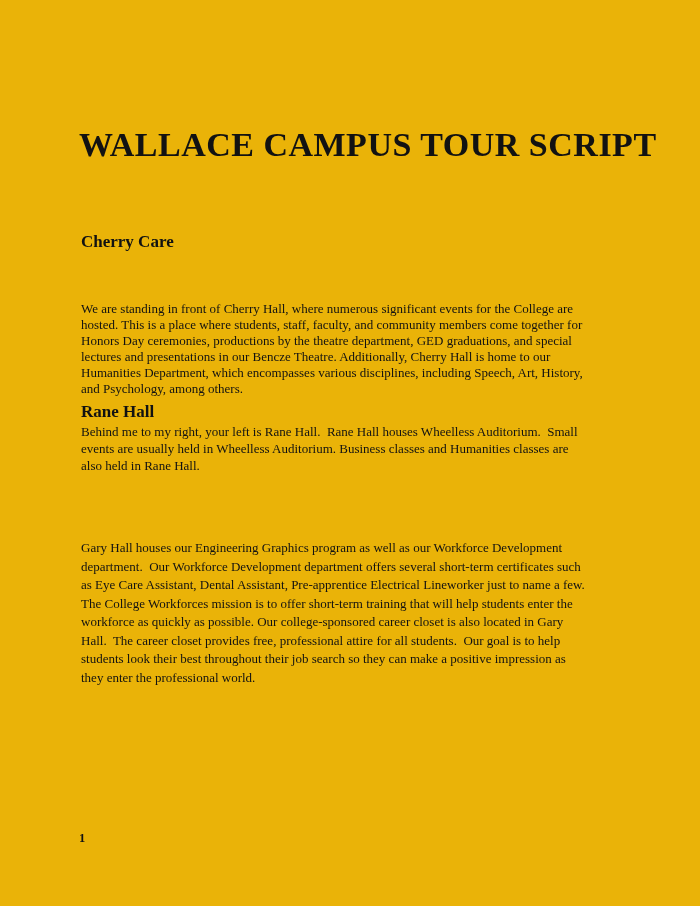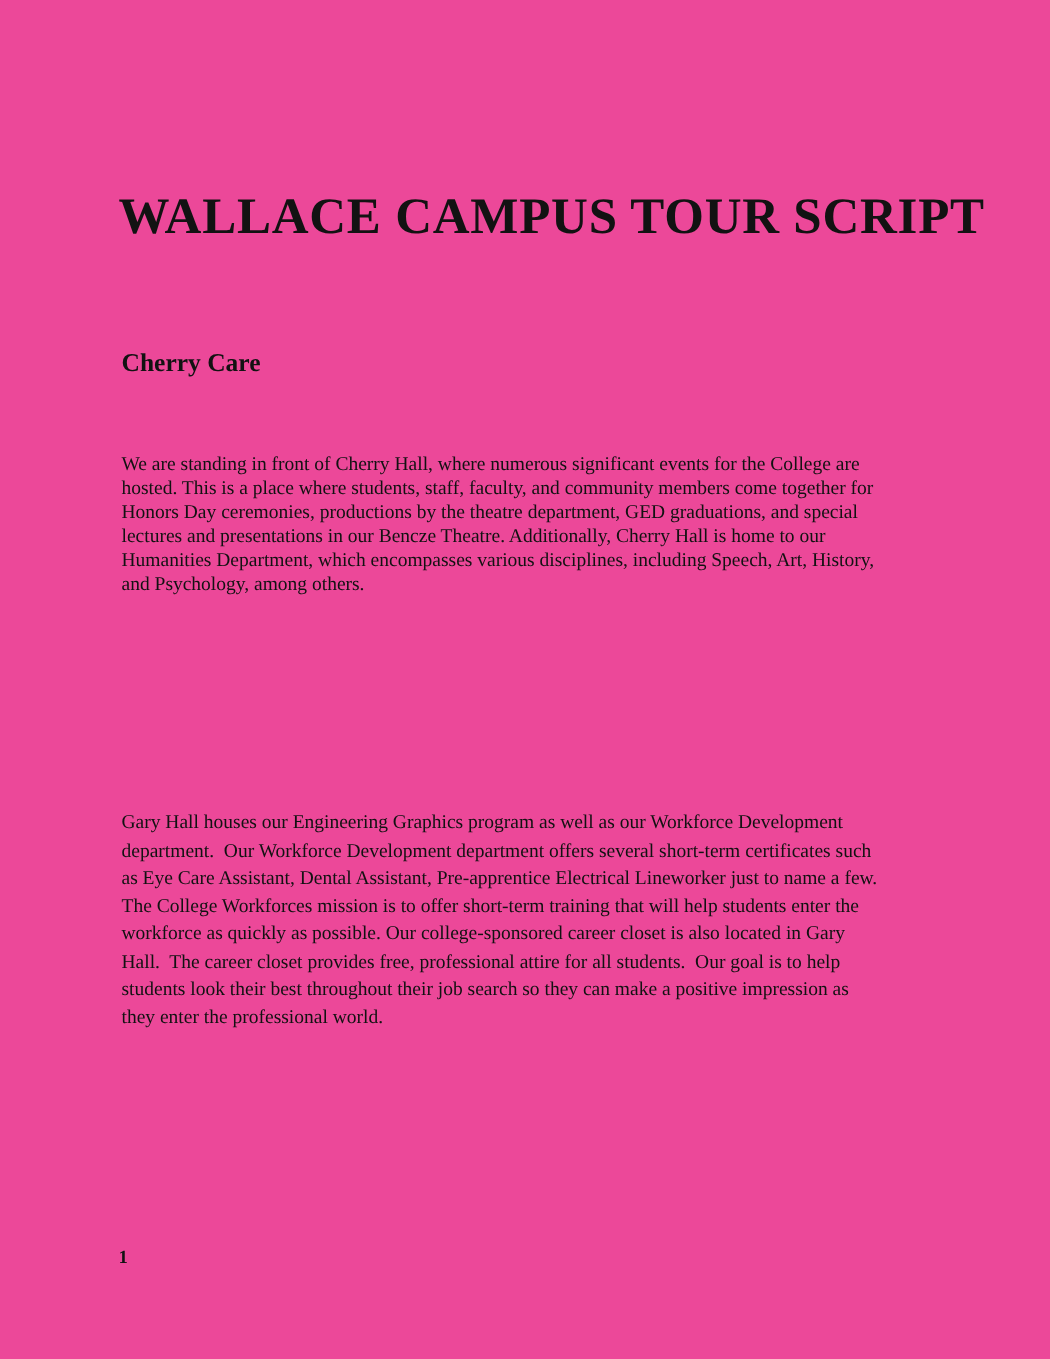--- a/index.html
+++ b/index.html
@@ -4,21 +4,21 @@
 <style>
   html, body {
     margin: 0;
     padding: 0;
     background: #ffffff;
   }
   .page {
     position: relative;
     width: 700px;
     height: 906px;
-    background: #ec4899;
+    background: #eab308;
     color: #121212;
     font-family: "Liberation Serif", serif;
     overflow: hidden;
   }
   .doc-title {
     position: absolute;
     left: 79px;
     top: 126px;
     margin: 0;
     font-size: 34px;
@@ -66,20 +66,26 @@
   <section class="sec sec-1">
     <h2>Cherry Care</h2>
     <p>We are standing in front of Cherry Hall, where numerous significant events for the College are
 hosted. This is a place where students, staff, faculty, and community members come together for
 Honors Day ceremonies, productions by the theatre department, GED graduations, and special
 lectures and presentations in our Bencze Theatre. Additionally, Cherry Hall is home to our
 Humanities Department, which encompasses various disciplines, including Speech, Art, History,
 and Psychology, among others.</p>
   </section>
 
+  <section class="sec sec-2">
+    <h2>Rane Hall</h2>
+    <p>Behind me to my right, your left is Rane Hall.  Rane Hall houses Wheelless Auditorium.  Small
+events are usually held in Wheelless Auditorium. Business classes and Humanities classes are
+also held in Rane Hall.</p>
+  </section>
 
   <section class="sec sec-3">
     <p>Gary Hall houses our Engineering Graphics program as well as our Workforce Development
 department.  Our Workforce Development department offers several short-term certificates such
 as Eye Care Assistant, Dental Assistant, Pre-apprentice Electrical Lineworker just to name a few.
 The College Workforces mission is to offer short-term training that will help students enter the
 workforce as quickly as possible. Our college-sponsored career closet is also located in Gary
 Hall.  The career closet provides free, professional attire for all students.  Our goal is to help
 students look their best throughout their job search so they can make a positive impression as
 they enter the professional world.</p>

